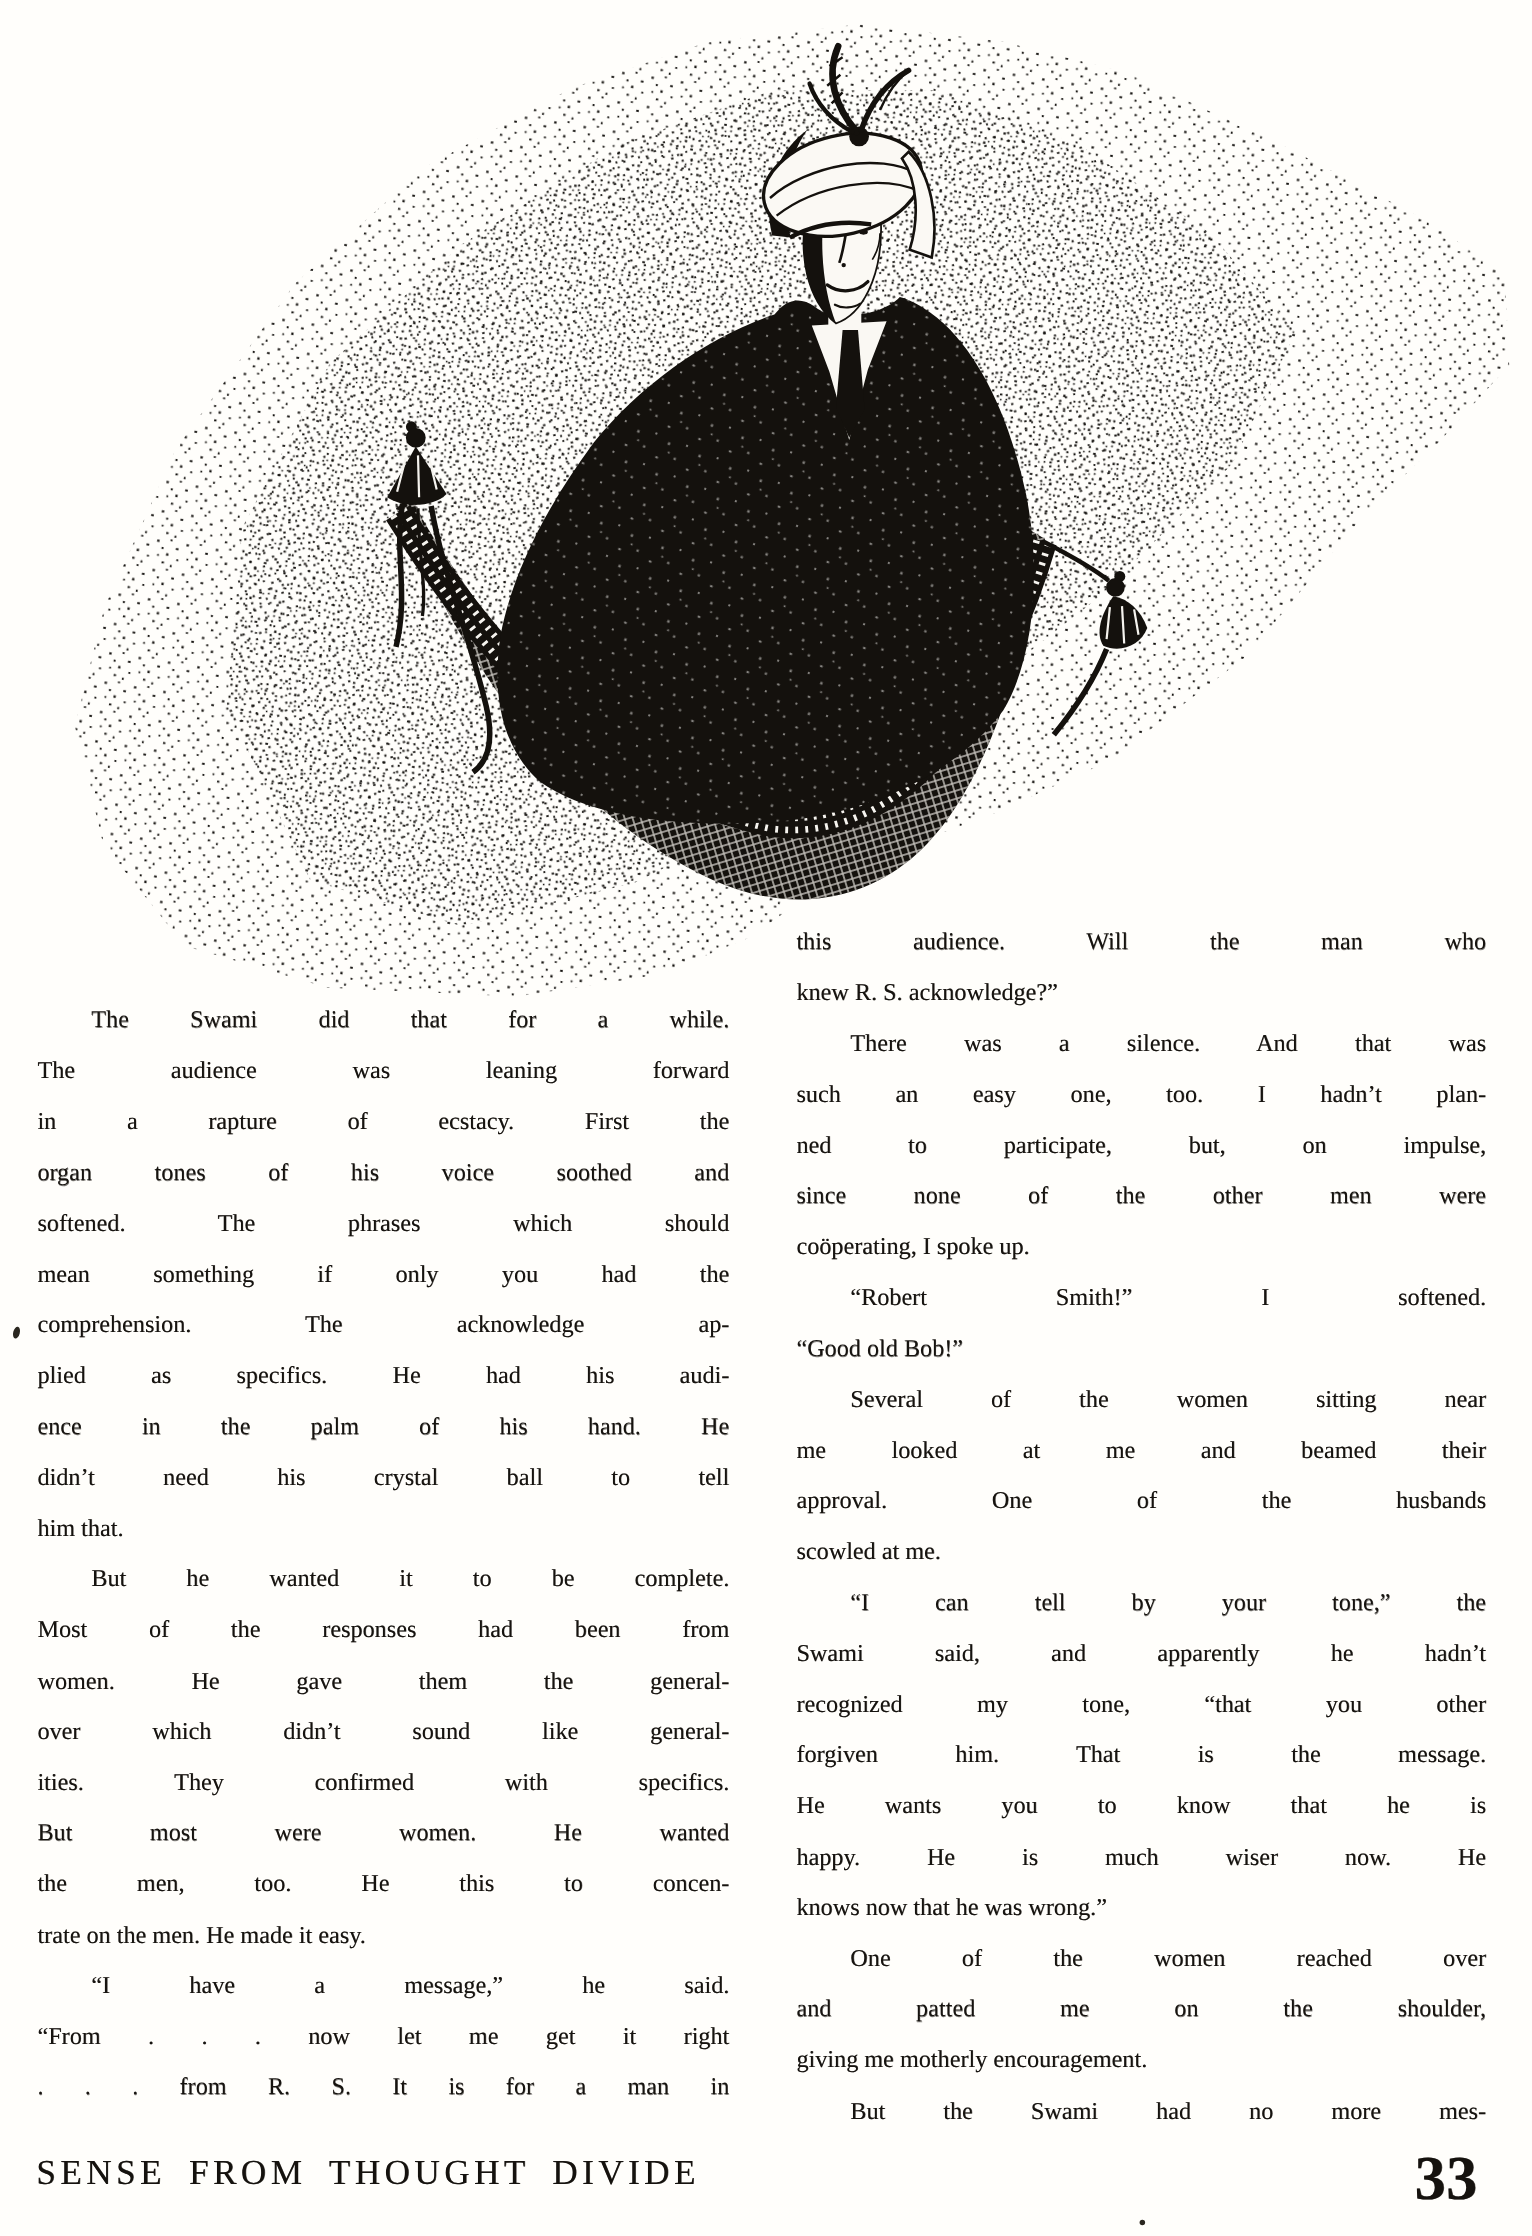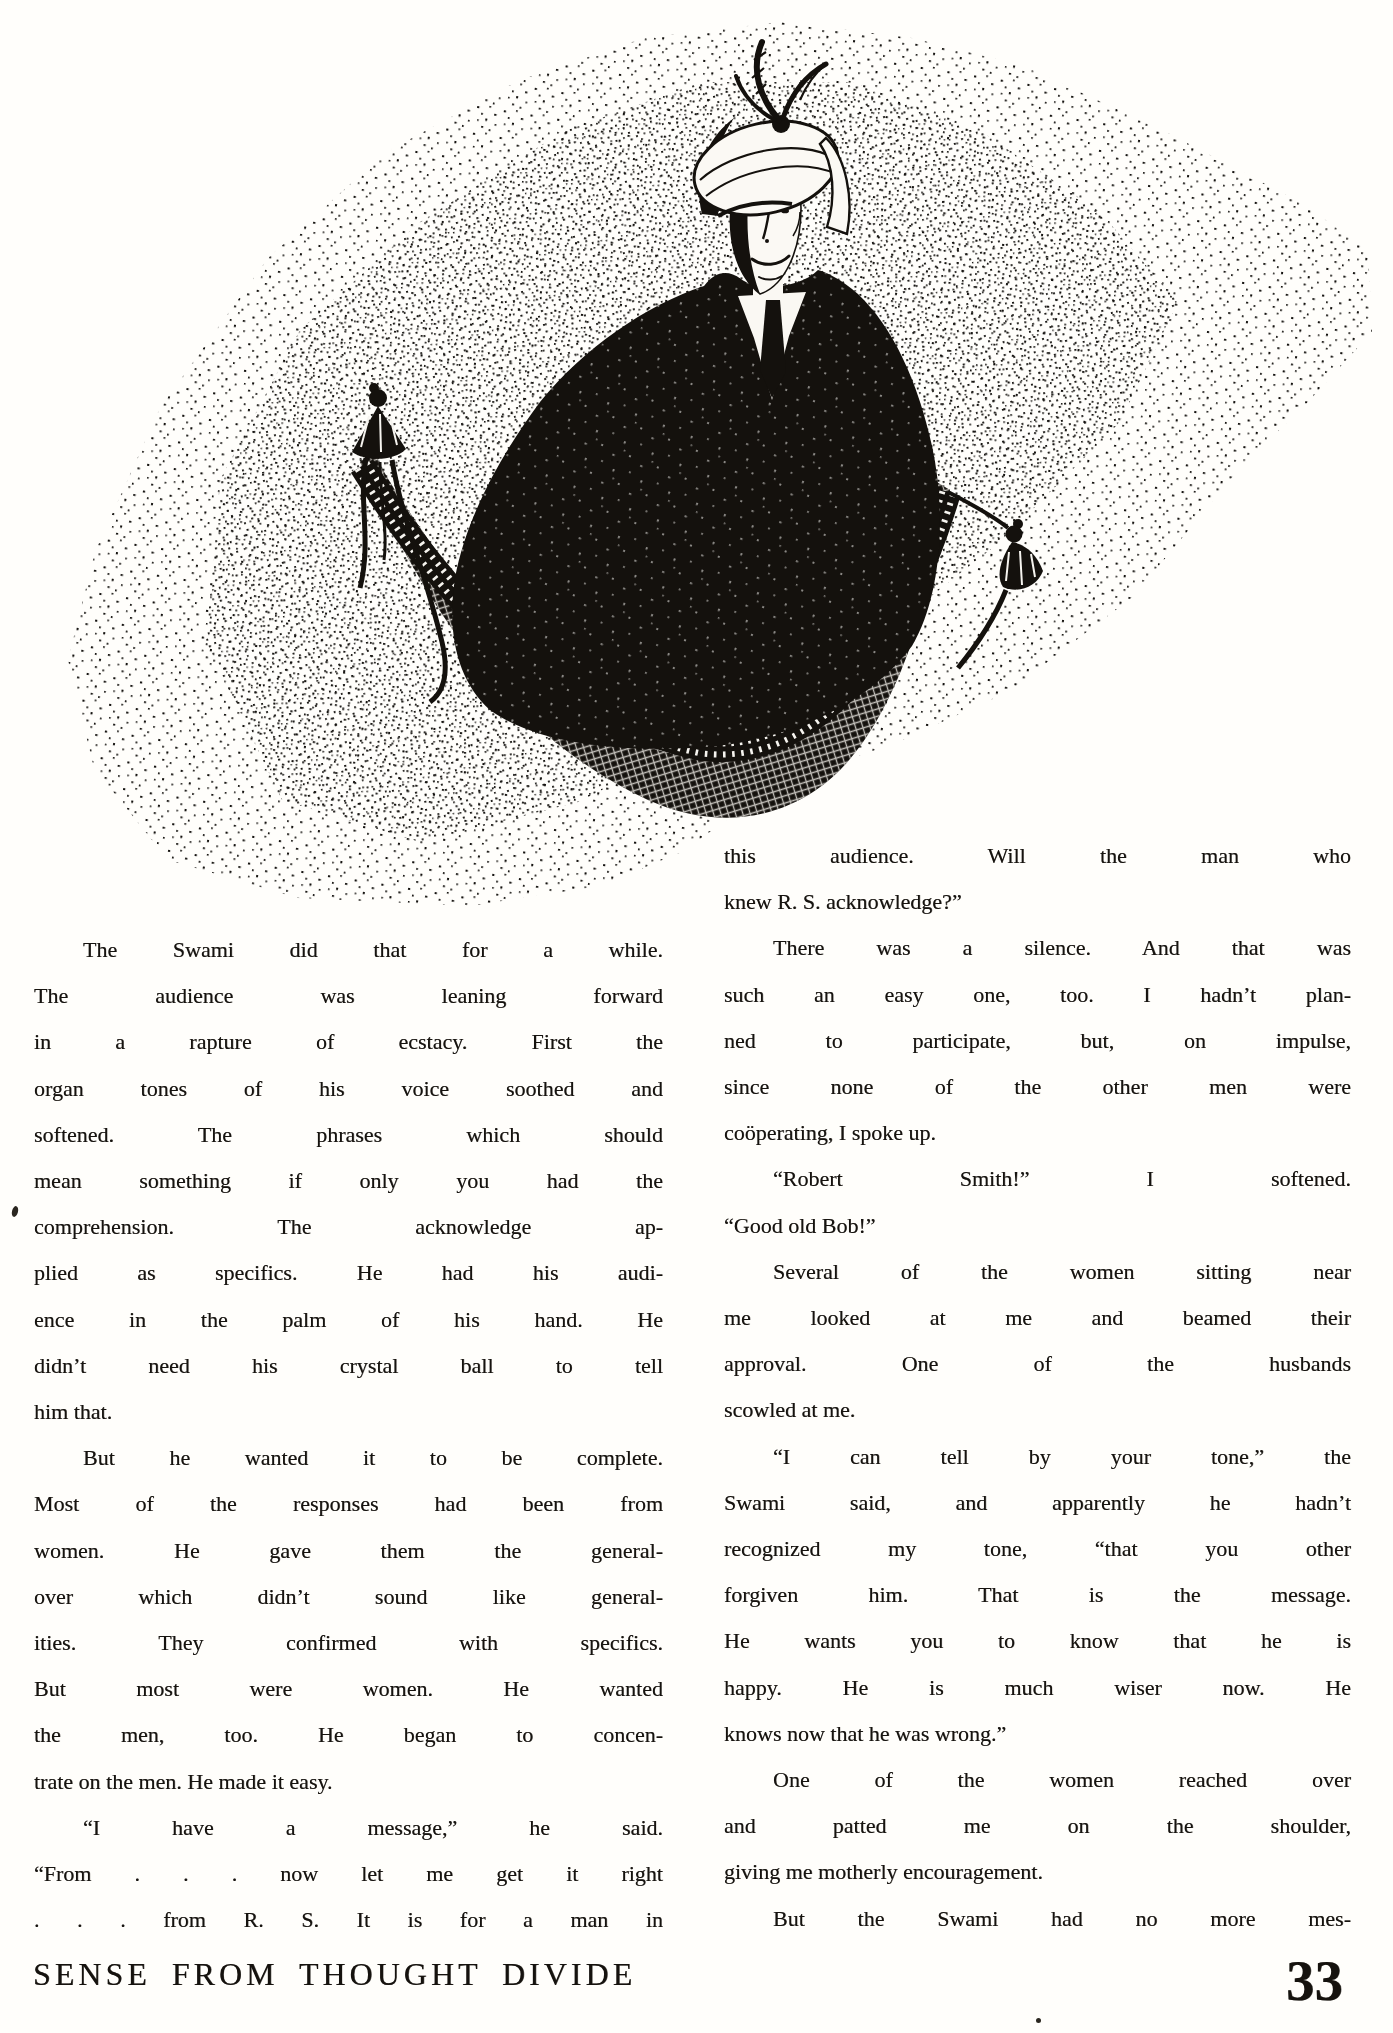--- a/index.html
+++ b/index.html
@@ -6,21 +6,21 @@
   .page{
     position:relative; width:1393px; height:2033px; background:#fffefb;
     overflow:hidden; font-family:"Liberation Serif","DejaVu Serif",serif;
     color:#16130f; margin:0 auto;
   }
   .illus{position:absolute; left:0; top:0; width:1393px; height:910px;}
   .col{
     position:absolute; font-size:22px; line-height:46.2px;
     text-shadow:0.35px 0.25px 0 rgba(22,19,15,0.55);
   }
-  .col-left{left:34px;  top:927px; width:629px;}
+  .col-left{left:34px;  top:904px; width:629px;}
   .col-right{left:724px; top:833px; width:627px;}
   .tl{text-align:justify; text-align-last:justify; white-space:normal;}
   .tl.end{text-align-last:left;}
   .tl.ind{text-indent:49px;}
   .footer-title{
     position:absolute; left:33px; top:1956px; font-size:32px; font-weight:400;
     letter-spacing:4px; word-spacing:9px; color:#15120e;
     text-shadow:0.4px 0.3px 0 rgba(21,18,14,0.6);
   }
   .page-number{
@@ -161,21 +161,21 @@
       <div class="tl">plied as specifics. He had his audi-</div>
       <div class="tl">ence in the palm of his hand. He</div>
       <div class="tl">didn’t need his crystal ball to tell</div>
       <div class="tl end">him that.</div>
       <div class="tl ind">But he wanted it to be complete.</div>
       <div class="tl">Most of the responses had been from</div>
       <div class="tl">women. He gave them the general-</div>
       <div class="tl">over which didn’t sound like general-</div>
       <div class="tl">ities. They confirmed with specifics.</div>
       <div class="tl">But most were women. He wanted</div>
-      <div class="tl">the men, too. He began to concen-</div>
+      <div class="tl">the men, too. He this to concen-</div>
       <div class="tl end">trate on the men. He made it easy.</div>
       <div class="tl ind">“I have a message,” he said.</div>
       <div class="tl">“From . . . now let me get it right</div>
       <div class="tl">. . . from R. S. It is for a man in</div>
     </div>
   <div class="col col-right">
       <div class="tl">this audience. Will the man who</div>
       <div class="tl end">knew R. S. acknowledge?”</div>
       <div class="tl ind">There was a silence. And that was</div>
       <div class="tl">such an easy one, too. I hadn’t plan-</div>

